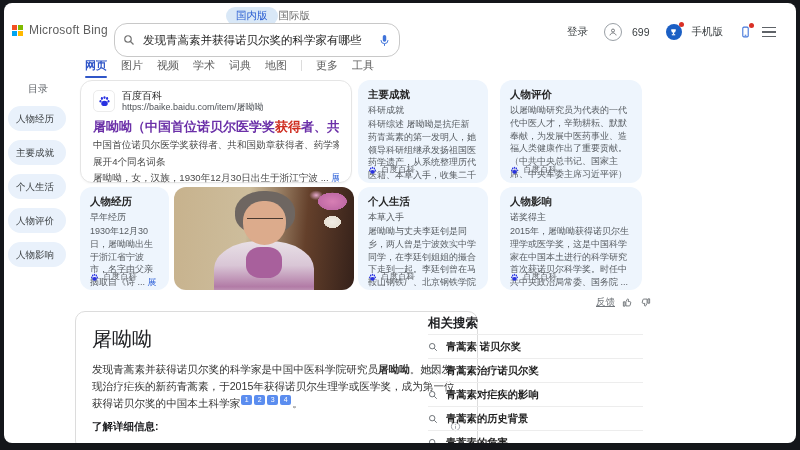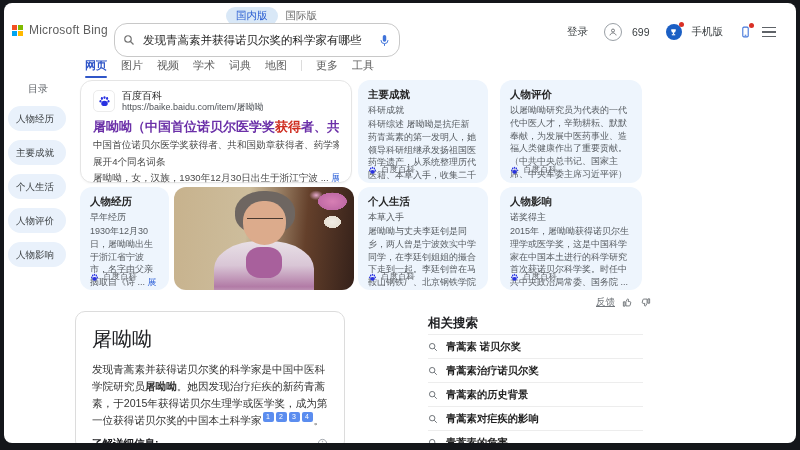--- a/index.html
+++ b/index.html
@@ -10,21 +10,21 @@
   }
   .page{position:absolute;left:4px;top:3px;width:792px;height:440px;background:#fff;border-radius:8px;overflow:hidden;}
 
   
   .ms-logo{position:absolute;left:8px;top:20px;display:flex;align-items:center;gap:6px;}
   .ms-squares{display:grid;grid-template-columns:5px 5px;grid-template-rows:5px 5px;gap:1px;}
   .ms-squares i{display:block;width:5px;height:5px;}
   .ms-sq1{background:#f25022}.ms-sq2{background:#7fba00}.ms-sq3{background:#00a4ef}.ms-sq4{background:#ffb900}
   .ms-name{font-size:12px;color:#5e5e5e;letter-spacing:.2px;}
 
-  .edition{position:absolute;left:222px;top:4px;display:flex;align-items:center;gap:8px;font-size:10.5px;}
+  .edition{position:absolute;left:222px;top:4px;display:flex;align-items:center;gap:1px;font-size:10.5px;}
   .edition .pill{background:#d9e8f7;color:#2b5fd2;padding:2px 10px;border-radius:11px;}
   .edition .plain{color:#6b6b6b;}
 
   .searchbox{position:absolute;left:110px;top:20px;width:286px;height:23px;border:1px solid #c8c8c8;border-radius:13px;
     background:#fff;display:flex;align-items:center;padding:16px 8px;box-sizing:border-box;}
   .searchbox input{border:none;outline:none;flex:1;font-size:11.5px;color:#1f1f1f;margin:0 6px;background:transparent;
     font-family:"Liberation Sans","DejaVu Sans",sans-serif;}
   .sb-ico{flex:0 0 auto;display:flex;align-items:center;}
 
   .hdr-right{position:absolute;right:20px;top:20px;display:flex;align-items:center;gap:10px;}
@@ -81,21 +81,21 @@
   .ph-hair{position:absolute;left:34%;top:4%;width:33%;height:42%;background:#6e6661;border-radius:48% 48% 42% 42%;}
   .ph-face{position:absolute;left:38.5%;top:14%;width:24%;height:42%;background:#dcab8c;border-radius:46% 46% 50% 50%;}
   .ph-glasses{position:absolute;left:40.5%;top:30%;width:20%;height:7%;border-top:1.5px solid #4a3a30;}
   .ph-body{position:absolute;left:22%;top:52%;width:56%;height:60%;border-radius:45% 45% 0 0;
     background:linear-gradient(180deg,#e8e0e6 0%,#d9c6d6 40%,#b27ba6 75%,#e3dbe2 100%);}
   .ph-scarf{position:absolute;left:40%;top:58%;width:20%;height:30%;background:#a8609c;border-radius:40%;}
 
   .feedback{position:absolute;left:592px;top:293px;display:flex;align-items:center;gap:7px;font-size:9.5px;color:#70757a;text-decoration:underline;}
 
   
-  .answer{position:absolute;left:71px;top:308px;width:270px;height:140px;background:#fff;border:1px solid #dcdcdc;
+  .answer{position:absolute;left:71px;top:308px;width:403px;height:140px;background:#fff;border:1px solid #dcdcdc;
     border-radius:10px;padding:12px 16px;box-sizing:border-box;overflow:hidden;}
   .ans-h1{font-size:20px;font-weight:400;color:#202124;margin:2px 0 8px 0;}
   .ans-p{font-size:10.6px;line-height:1.6;color:#333;}
   .ans-p b{font-weight:700;}
   .cite{display:inline-block;min-width:7px;text-align:center;padding:0 2px;margin:0 1px;border-radius:2px;background:#5b8def;
     color:#fff;font-size:7px;line-height:10px;vertical-align:super;cursor:pointer;}
   .learn-row{margin-top:8px;display:flex;align-items:center;}
   .learn-label{font-size:10.5px;font-weight:700;color:#202124;flex:1;}
 
   
@@ -379,28 +379,28 @@
         <circle cx="10" cy="10" r="6.5"></circle>
           <line x1="15" y1="15" x2="21" y2="21"></line>
       </svg>
       <span class="rel-text">青蒿素治疗诺贝尔奖</span>
     </div>
     <div class="rel-item">
       <svg width="10" height="10" viewBox="0 0 24 24" fill="none" stroke="#70757a" stroke-width="2.4">
         <circle cx="10" cy="10" r="6.5"></circle>
           <line x1="15" y1="15" x2="21" y2="21"></line>
       </svg>
-      <span class="rel-text">青蒿素的历史背景</span>
+      <span class="rel-text">青蒿素对疟疾的影响</span>
     </div>
     <div class="rel-item">
       <svg width="10" height="10" viewBox="0 0 24 24" fill="none" stroke="#70757a" stroke-width="2.4">
         <circle cx="10" cy="10" r="6.5"></circle>
           <line x1="15" y1="15" x2="21" y2="21"></line>
       </svg>
-      <span class="rel-text">青蒿素对疟疾的影响</span>
+      <span class="rel-text">青蒿素的历史背景</span>
     </div>
     <div class="rel-item">
       <svg width="10" height="10" viewBox="0 0 24 24" fill="none" stroke="#70757a" stroke-width="2.4">
         <circle cx="10" cy="10" r="6.5"></circle>
           <line x1="15" y1="15" x2="21" y2="21"></line>
       </svg>
       <span class="rel-text">青蒿素的危害</span>
     </div>
   </div>
 

